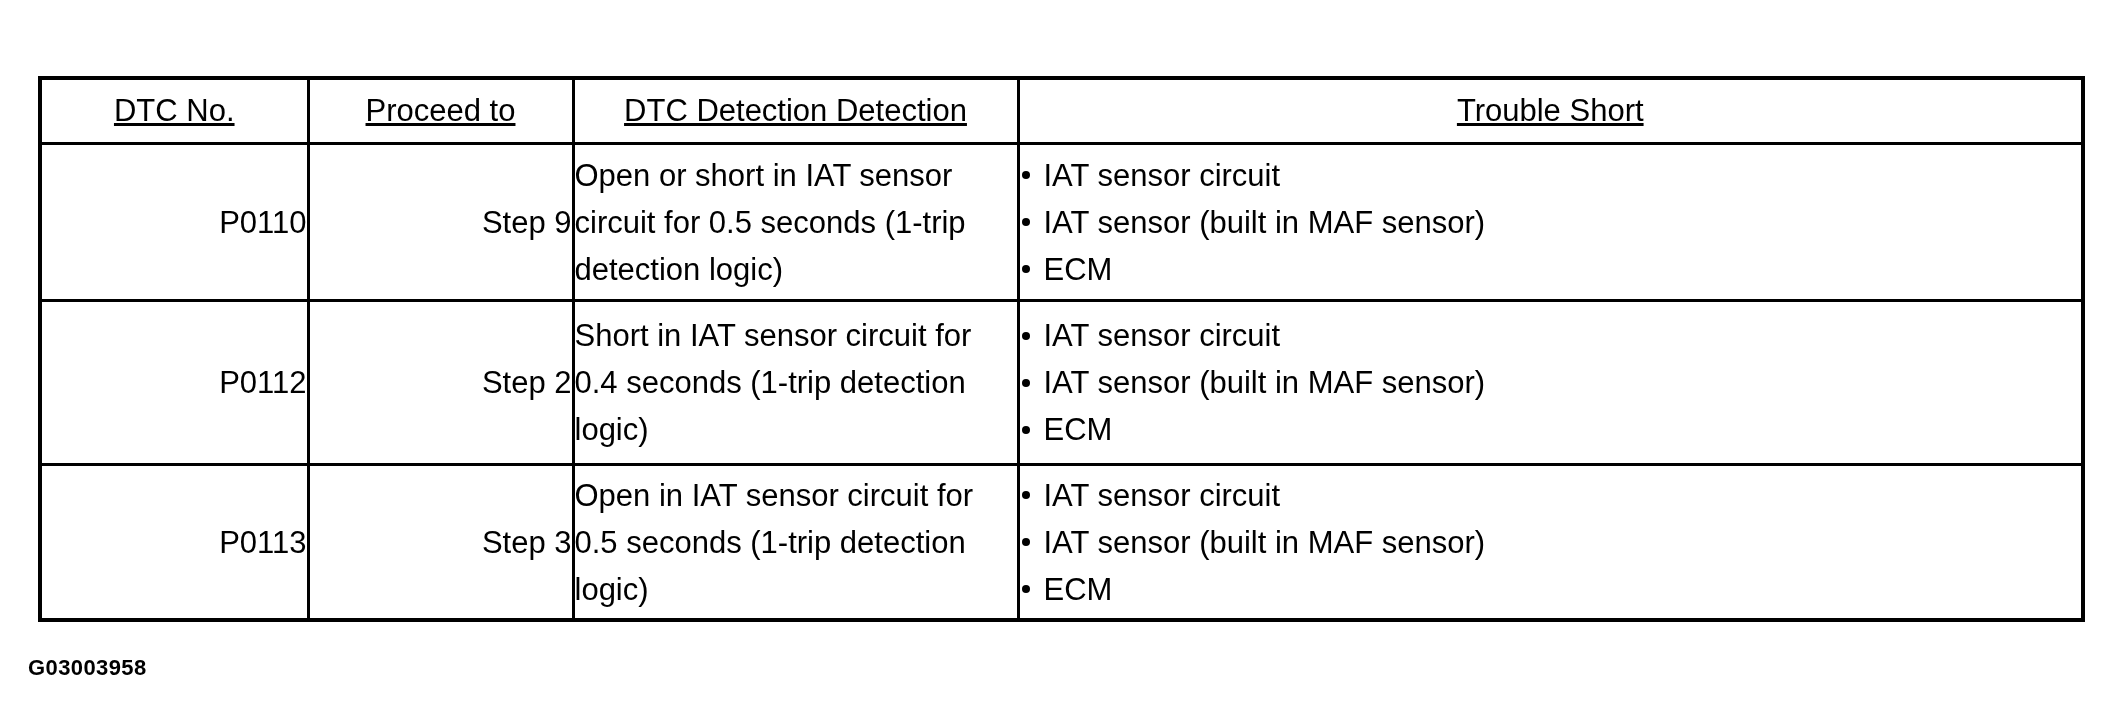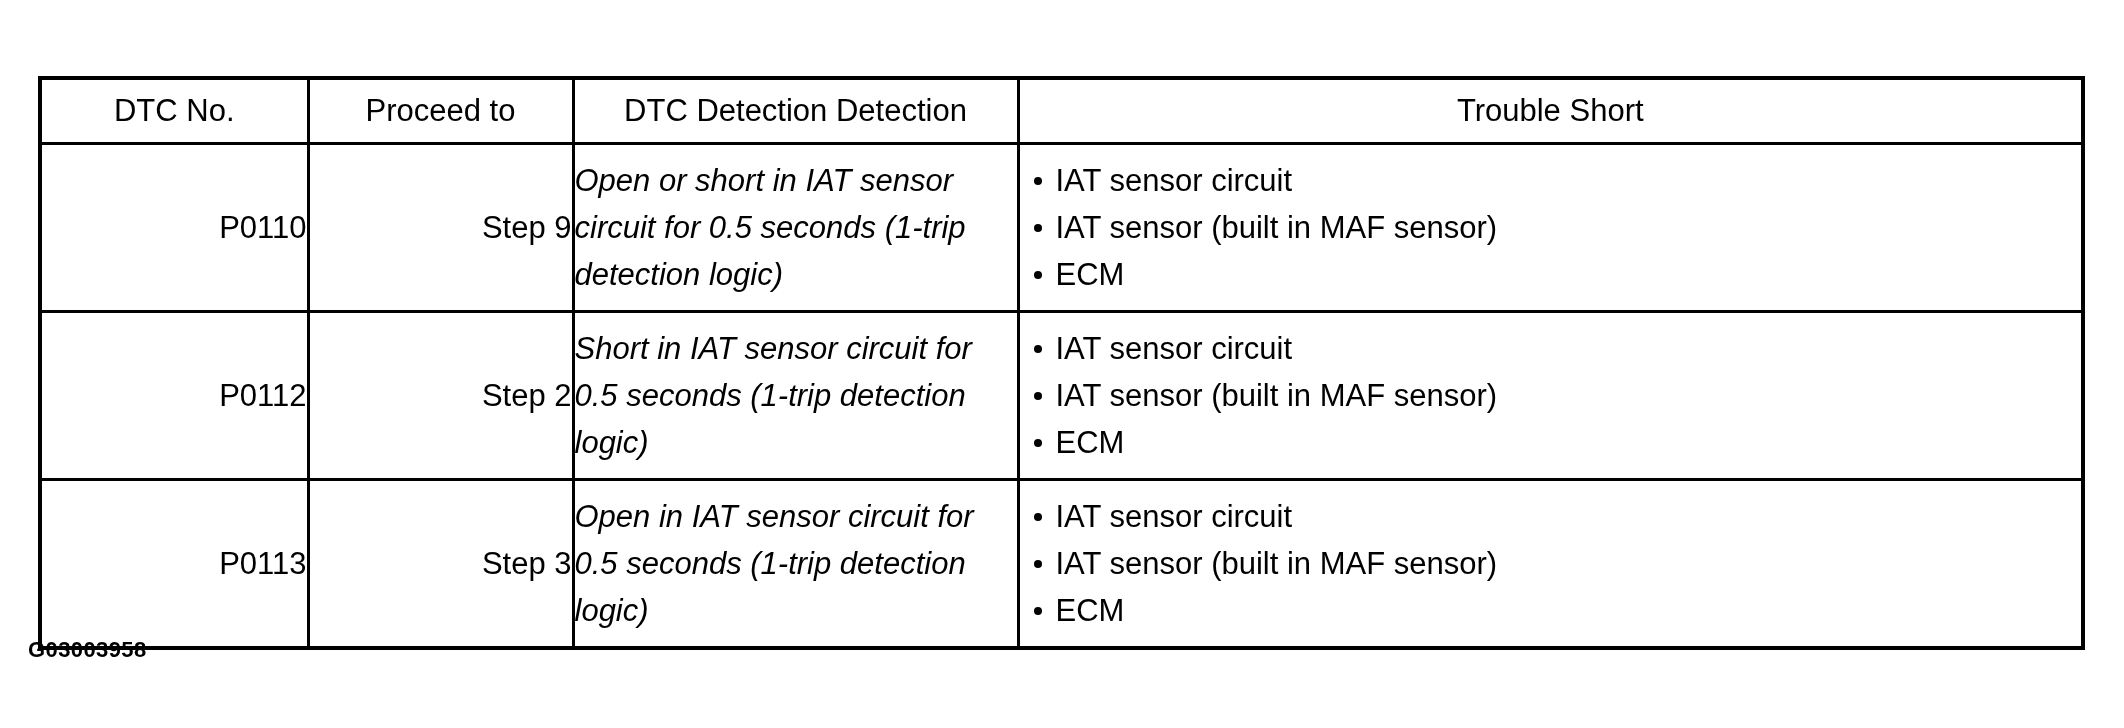--- a/index.html
+++ b/index.html
@@ -48,52 +48,52 @@
     vertical-align: middle;
   }
 
   
   tr.header-row th {
     height: 62px;
     vertical-align: middle;
     font-size: 31px;
     line-height: 34px;
     padding: 0 6px;
+    text-decoration: underline;
   }
 
   
   td.cell-dtc,
   td.cell-proceed {
     text-align: right;
     vertical-align: middle;
     font-size: 31px;
     line-height: 36px;
   }
   td.cell-cond {
     text-align: left;
     vertical-align: middle;
     padding: 0 14px 0 14px;
-    font-style: italic;
   }
   td.cell-trouble {
     text-align: left;
     vertical-align: middle;
     padding: 0 14px 0 10px;
   }
 
   .cond-text {
     display: block;
     font-size: 31px;
     line-height: 47px;
     letter-spacing: 0px;
   }
 
   ul.trouble-list {
     list-style: none;
-    margin: 12px;
+    margin: 0;
     padding: 0;
   }
   ul.trouble-list li {
     font-size: 31px;
     line-height: 47px;
     position: relative;
     padding-left: 24px;
     white-space: nowrap;
   }
   ul.trouble-list li .bullet-dot {
@@ -109,21 +109,21 @@
 
   
   tr.row-1 td { height: 154px; }
   tr.row-2 td { height: 161px; }
   tr.row-3 td { height: 152px; }
 
   
   #figure-id {
     position: absolute;
     left: 28px;
-    top: 637px;
+    top: 655px;
     font-size: 22px;
     line-height: 26px;
     font-weight: bold;
     letter-spacing: 0.4px;
     color: #000000;
     white-space: nowrap;
   }
 </style>
 </head>
 <body>
@@ -156,21 +156,21 @@
             <li><span class="bullet-dot"></span><span>IAT sensor circuit</span></li>
             <li><span class="bullet-dot"></span><span>IAT sensor (built in MAF sensor)</span></li>
             <li><span class="bullet-dot"></span><span>ECM</span></li>
           </ul>
         </td>
       </tr>
       <tr class="row-2">
         <td class="cell-dtc">P0112</td>
         <td class="cell-proceed">Step 2</td>
         <td class="cell-cond">
-          <span class="cond-text">Short in IAT sensor circuit for 0.5 seconds (1-trip detection logic)</span>
+          <span class="cond-text">Short in IAT sensor circuit for 0.4 seconds (1-trip detection logic)</span>
         </td>
         <td class="cell-trouble">
           <ul class="trouble-list">
             <li><span class="bullet-dot"></span><span>IAT sensor circuit</span></li>
             <li><span class="bullet-dot"></span><span>IAT sensor (built in MAF sensor)</span></li>
             <li><span class="bullet-dot"></span><span>ECM</span></li>
           </ul>
         </td>
       </tr>
       <tr class="row-3">

